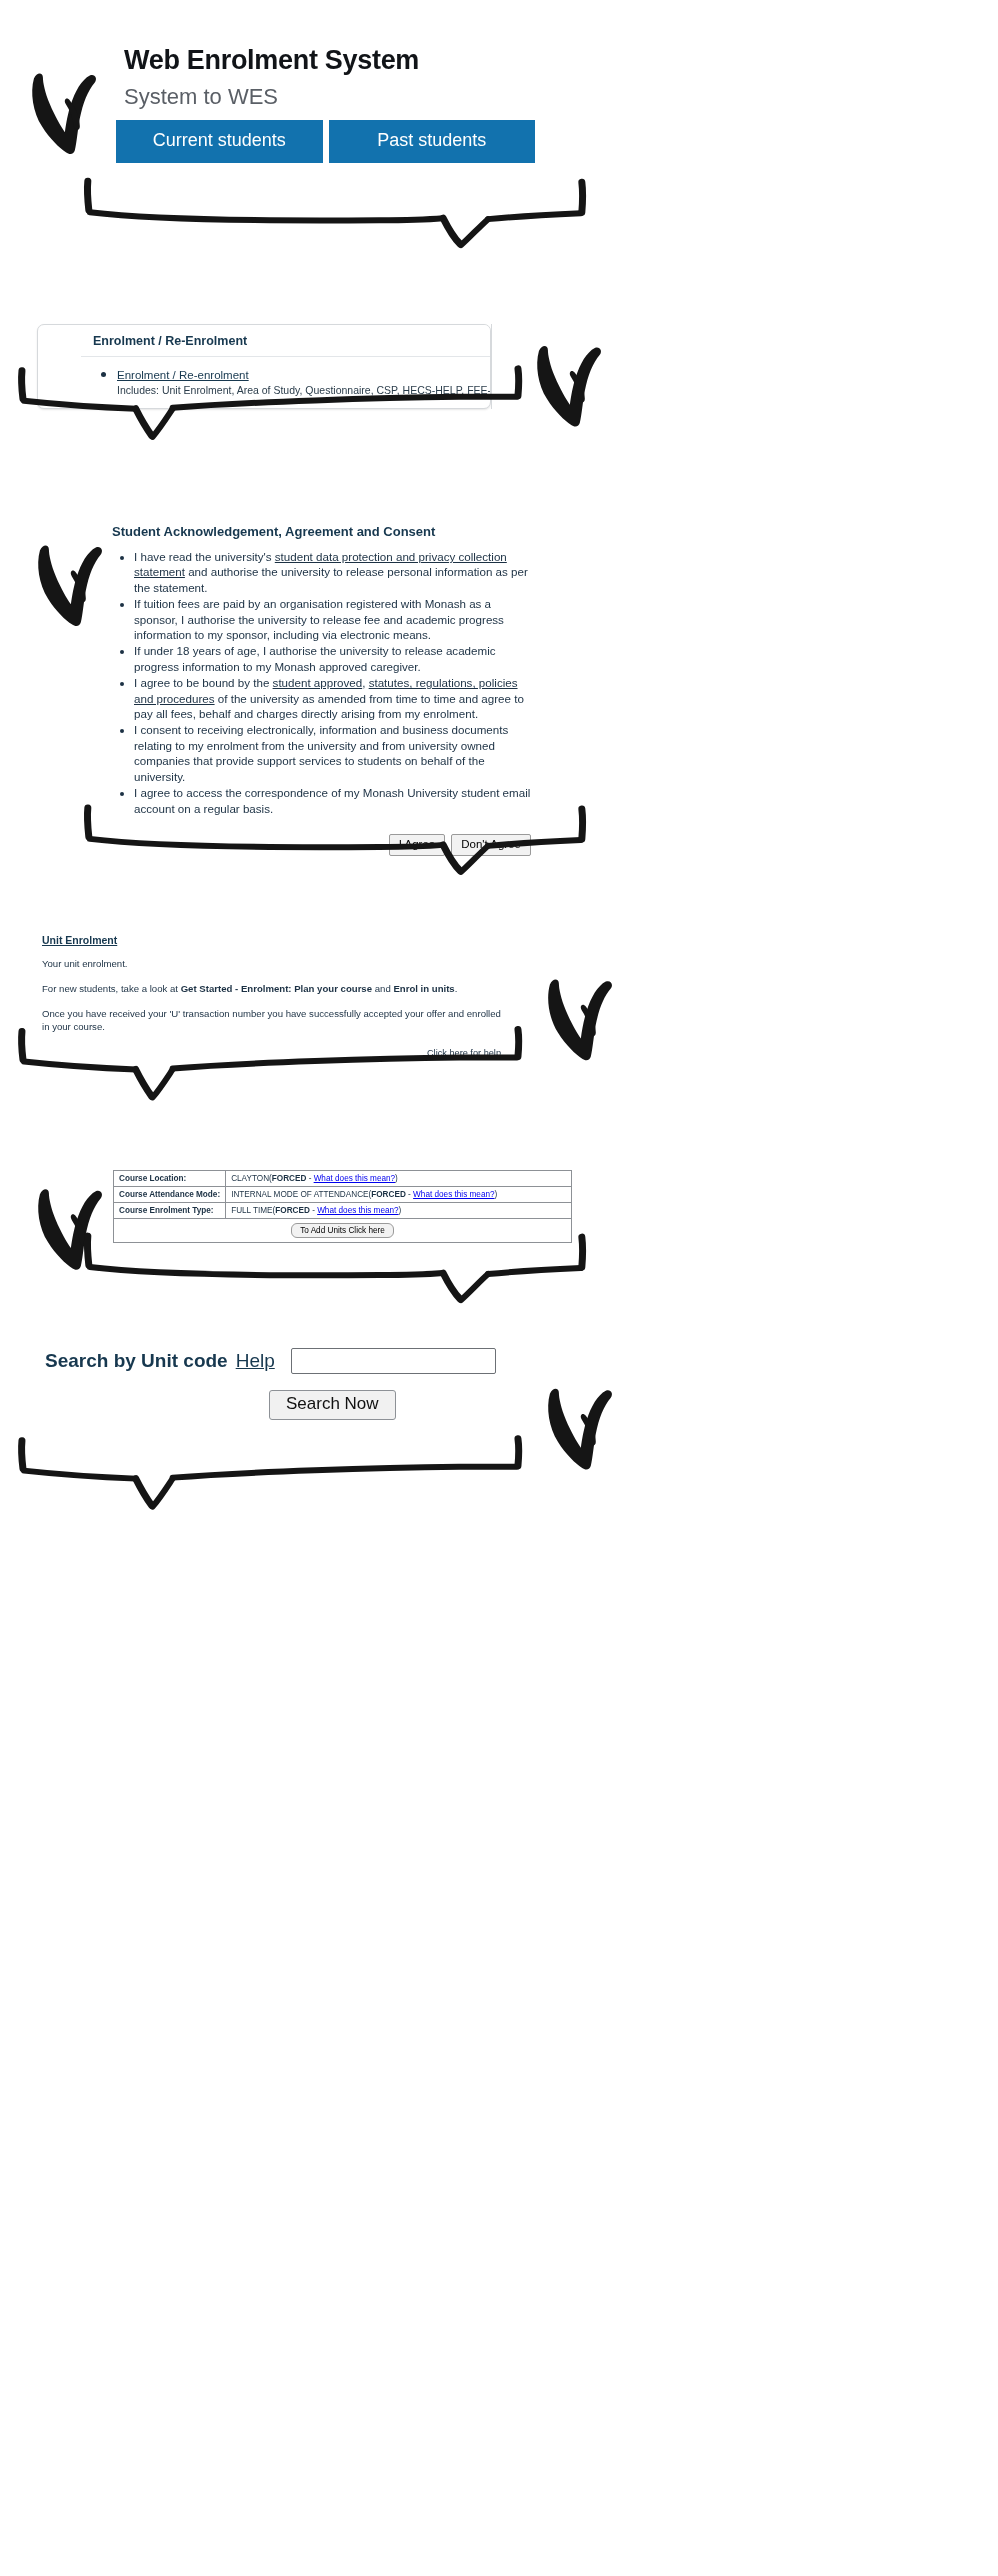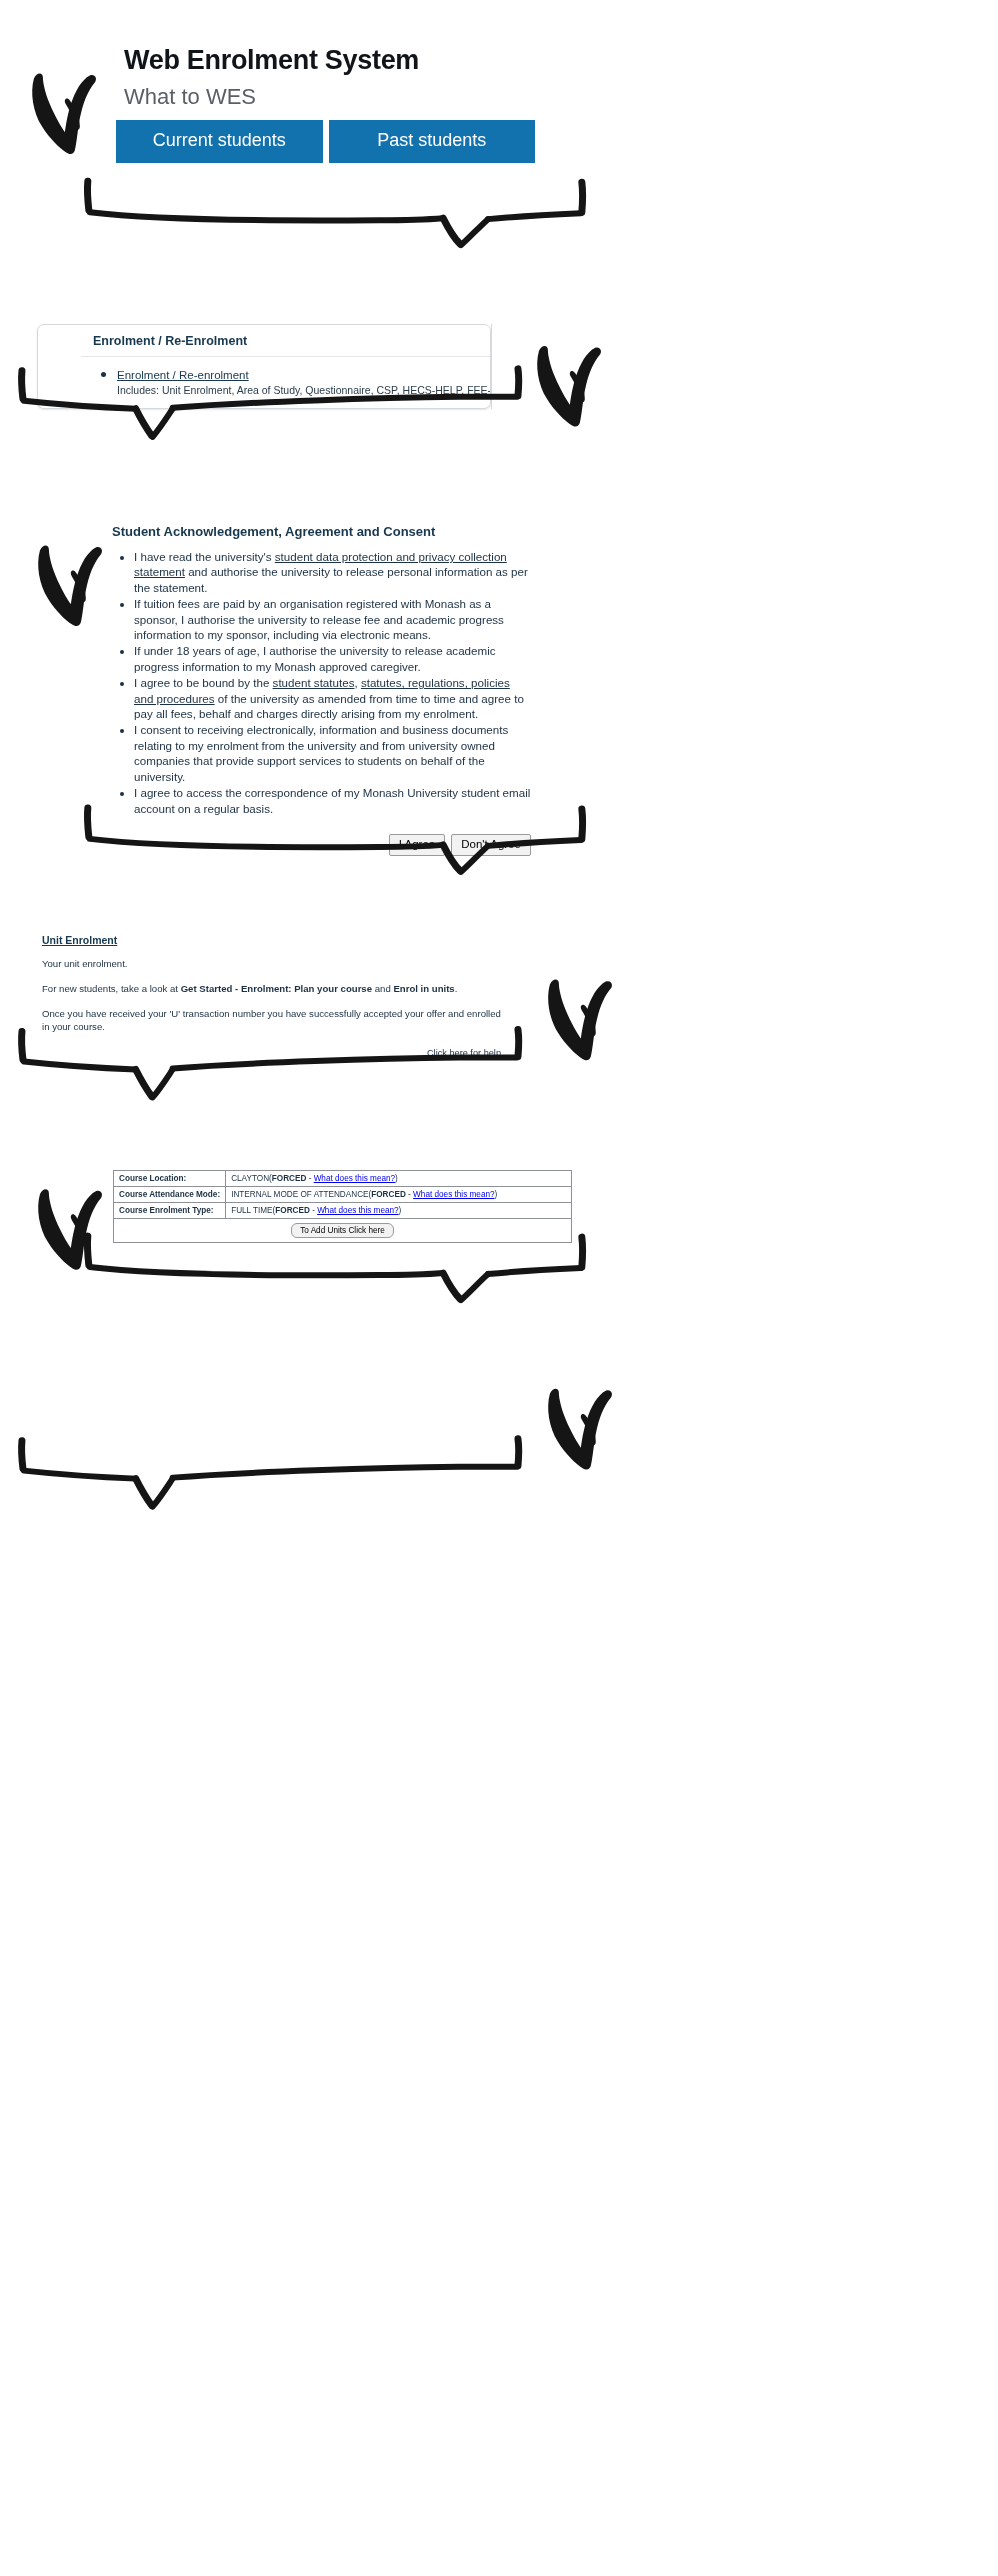--- a/index.html
+++ b/index.html
@@ -228,21 +228,21 @@
       <path d="M24 1473 C70 1478 110 1480 136 1481" stroke-width="6"></path>
       <path d="M136 1481 C141 1491 147 1501 152 1508" stroke-width="7"></path>
       <path d="M153 1509 C160 1501 167 1490 173 1481" stroke-width="6"></path>
       <path d="M173 1480 C250 1474 380 1470 460 1469 C490 1469 508 1469 518 1469" stroke-width="6"></path>
       <path d="M519 1468 C520 1457 520 1448 519 1441" stroke-width="7"></path>
     </g>
   </svg>
 
   <div class="shot" id="sec1">
     <div class="wes-title">Web Enrolment System</div>
-    <div class="wes-sub">What to WES</div>
+    <div class="wes-sub">System to WES</div>
     <div class="btn-row">
       <button class="big-btn">Current students</button>
       <button class="big-btn">Past students</button>
     </div>
   </div>
 
   <div class="shot" id="sec2">
     <div class="panel">
       <div class="panel-head">Enrolment / Re-Enrolment</div>
       <div class="panel-body">
@@ -256,21 +256,21 @@
     </div>
     <div class="clip-edge"></div>
   </div>
 
   <div class="shot" id="sec3">
     <div class="ack-title">Student Acknowledgement, Agreement and Consent</div>
     <ul class="ack-list" id="ack-list">
         <li><span>I have read the university's </span><a href="#" class="ul">student data protection and privacy collection statement</a><span> and authorise the university to release personal information as per the statement.</span></li>
         <li><span>If tuition fees are paid by an organisation registered with Monash as a sponsor, I authorise the university to release fee and academic progress information to my sponsor, including via electronic means.</span></li>
         <li><span>If under 18 years of age, I authorise the university to release academic progress information to my Monash approved caregiver.</span></li>
-        <li><span>I agree to be bound by the </span><a href="#" class="ul">student statutes</a><span>, </span><a href="#" class="ul">statutes, regulations, policies and procedures</a><span> of the university as amended from time to time and agree to pay all fees, behalf and charges directly arising from my enrolment.</span></li>
+        <li><span>I agree to be bound by the </span><a href="#" class="ul">student approved</a><span>, </span><a href="#" class="ul">statutes, regulations, policies and procedures</a><span> of the university as amended from time to time and agree to pay all fees, behalf and charges directly arising from my enrolment.</span></li>
         <li><span>I consent to receiving electronically, information and business documents relating to my enrolment from the university and from university owned companies that provide support services to students on behalf of the university.</span></li>
         <li><span>I agree to access the correspondence of my Monash University student email account on a regular basis.</span></li>
       </ul>
     <div class="ack-btns">
       <button class="gbtn">I Agree</button>
       <button class="gbtn">Don't Agree</button>
     </div>
   </div>
 
   <div class="shot" id="sec4">
@@ -304,15 +304,25 @@
       <tbody>
           <tr>
         <td class="ct-btnrow" colspan="2">
           <button class="ct-btn">To Add Units Click here</button>
         </td>
       </tr>
     </tbody>
       </table>
   </div>
 
+  <div class="shot" id="sec6">
+    <div class="search-row">
+      <span class="search-lbl">Search by Unit code</span>
+      <a class="search-help" href="#">Help</a>
+      <input class="search-input" type="text" placeholder="" style="">
+    </div>
+    <div class="search-now-wrap">
+      <button class="search-now">Search Now</button>
+    </div>
+  </div>
 
 </div>
 
 
 </body></html>

